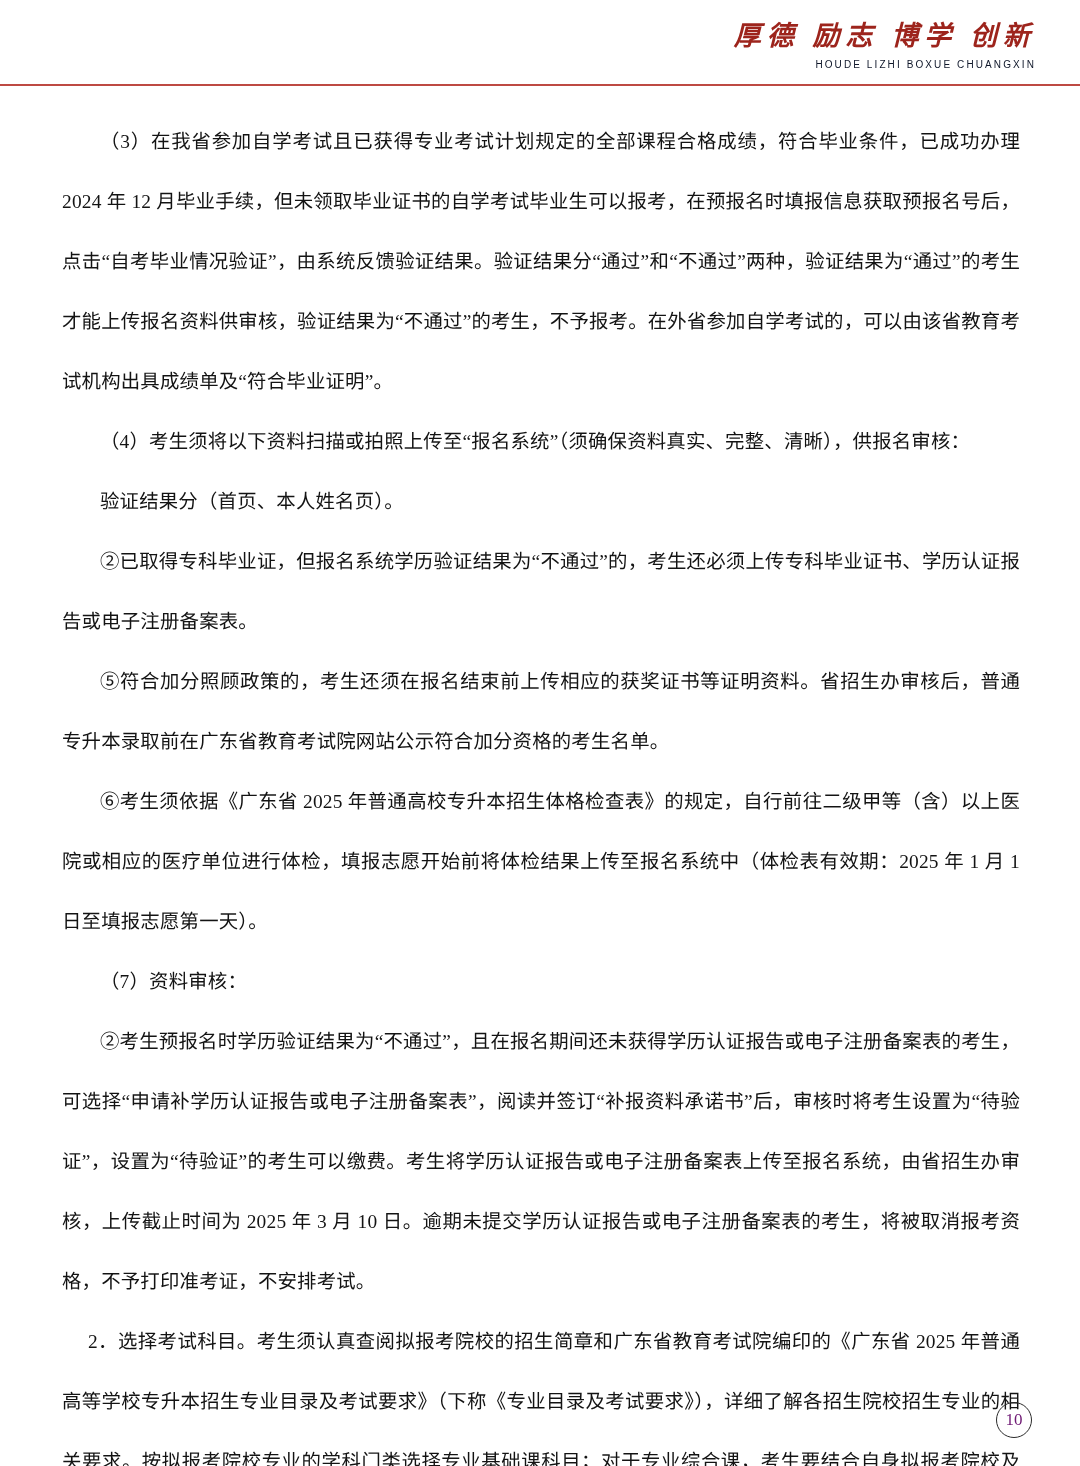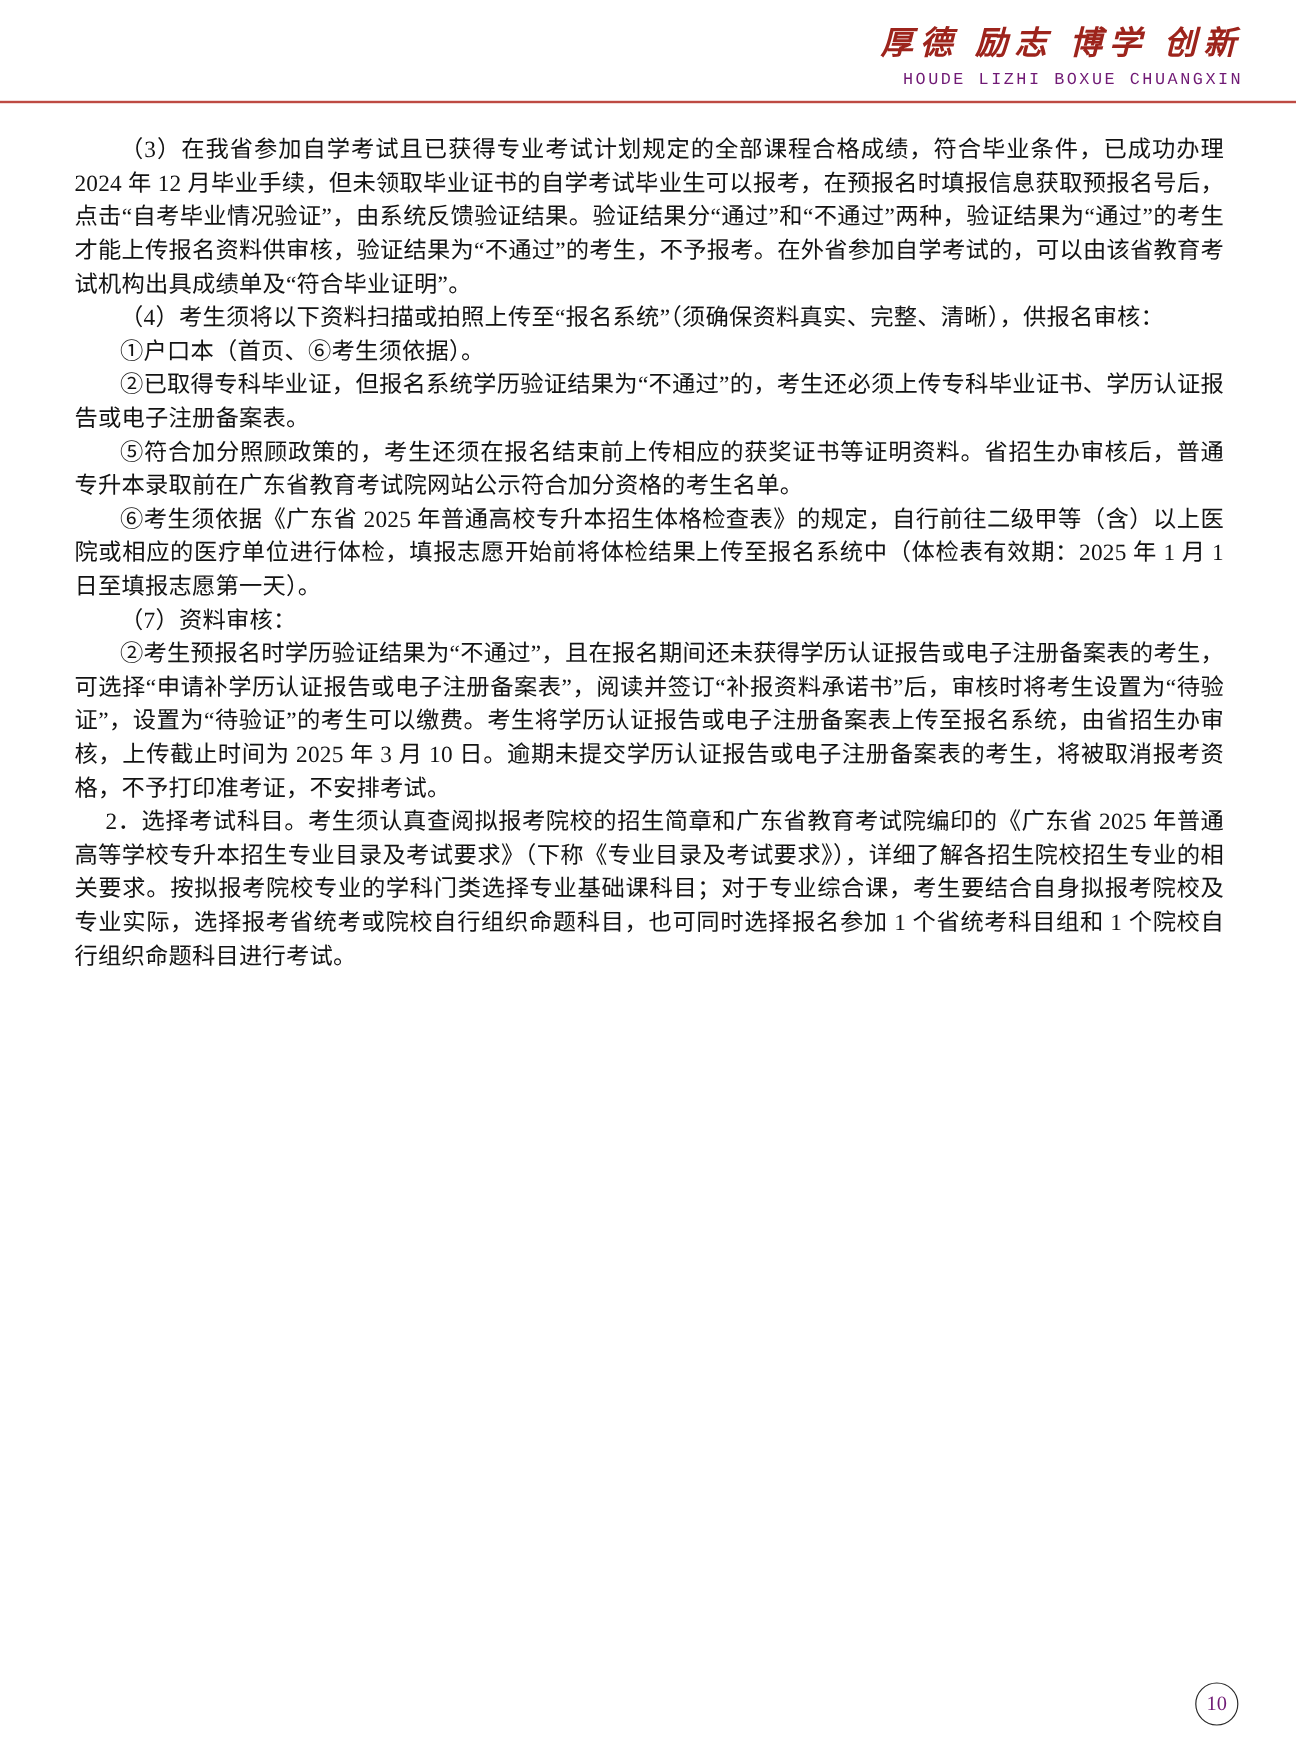--- a/index.html
+++ b/index.html
@@ -50,38 +50,38 @@
     font-family: "Liberation Serif", "DejaVu Serif", serif;
     font-weight: 700;
     font-style: italic;
     font-size: 27px;
     letter-spacing: 6px;
     color: #9d241c;
     white-space: nowrap;
   }
   .motto-en {
     margin-top: 6px;
-    font-family: Liberation Mono, monospace;
-    font-size: 14px;
+    font-family: Liberation Sans, sans-serif;
+    font-size: 10px;
     letter-spacing: 2.1px;
-    color: #701a75;
+    color: #0f172a;
     white-space: nowrap;
   }
 
   
   .content {
     position: absolute;
     left: 62px;
     top: 112px;
     width: 958px;
   }
   p {
     margin: 0 0 0 0;
     font-size: 19.4px;
-    line-height: 28px;
+    line-height: 60px;
     text-align: justify;
     text-justify: inter-ideograph;
     letter-spacing: 0.2px;
     color: #131313;
   }
   p.indent { text-indent: 38px; }
   p.indent2 { text-indent: 26px; }
 
   
   .page-number {
@@ -109,21 +109,21 @@
     <div class="motto">
       <div class="motto-cn">厚德 励志 博学 创新</div>
       <div class="motto-en">HOUDE  LIZHI  BOXUE  CHUANGXIN</div>
     </div>
     <div class="header-rule"></div>
   </div>
 
   <div class="content">
     <p class="indent">（3）在我省参加自学考试且已获得专业考试计划规定的全部课程合格成绩，符合毕业条件，已成功办理 2024 年 12 月毕业手续，但未领取毕业证书的自学考试毕业生可以报考，在预报名时填报信息获取预报名号后，点击“自考毕业情况验证”，由系统反馈验证结果。验证结果分“通过”和“不通过”两种，验证结果为“通过”的考生才能上传报名资料供审核，验证结果为“不通过”的考生，不予报考。在外省参加自学考试的，可以由该省教育考试机构出具成绩单及“符合毕业证明”。</p>
     <p class="indent">（4）考生须将以下资料扫描或拍照上传至“报名系统”（须确保资料真实、完整、清晰），供报名审核：</p>
-    <p class="indent">①户口本（首页、⑥考生须依据）。</p>
+    <p class="indent">验证结果分（首页、本人姓名页）。</p>
     <p class="indent">②已取得专科毕业证，但报名系统学历验证结果为“不通过”的，考生还必须上传专科毕业证书、学历认证报告或电子注册备案表。</p>
     <p class="indent">⑤符合加分照顾政策的，考生还须在报名结束前上传相应的获奖证书等证明资料。省招生办审核后，普通专升本录取前在广东省教育考试院网站公示符合加分资格的考生名单。</p>
     <p class="indent">⑥考生须依据《广东省 2025 年普通高校专升本招生体格检查表》的规定，自行前往二级甲等（含）以上医院或相应的医疗单位进行体检，填报志愿开始前将体检结果上传至报名系统中（体检表有效期：2025 年 1 月 1 日至填报志愿第一天）。</p>
     <p class="indent">（7）资料审核：</p>
     <p class="indent">②考生预报名时学历验证结果为“不通过”，且在报名期间还未获得学历认证报告或电子注册备案表的考生，可选择“申请补学历认证报告或电子注册备案表”，阅读并签订“补报资料承诺书”后，审核时将考生设置为“待验证”，设置为“待验证”的考生可以缴费。考生将学历认证报告或电子注册备案表上传至报名系统，由省招生办审核，上传截止时间为 2025 年 3 月 10 日。逾期未提交学历认证报告或电子注册备案表的考生，将被取消报考资格，不予打印准考证，不安排考试。</p>
     <p class="indent2">2．选择考试科目。考生须认真查阅拟报考院校的招生简章和广东省教育考试院编印的《广东省 2025 年普通高等学校专升本招生专业目录及考试要求》（下称《专业目录及考试要求》），详细了解各招生院校招生专业的相关要求。按拟报考院校专业的学科门类选择专业基础课科目；对于专业综合课，考生要结合自身拟报考院校及专业实际，选择报考省统考或院校自行组织命题科目，也可同时选择报名参加 1 个省统考科目组和 1 个院校自行组织命题科目进行考试。</p>
 
   </div>
 
   <div class="page-number">10</div>

